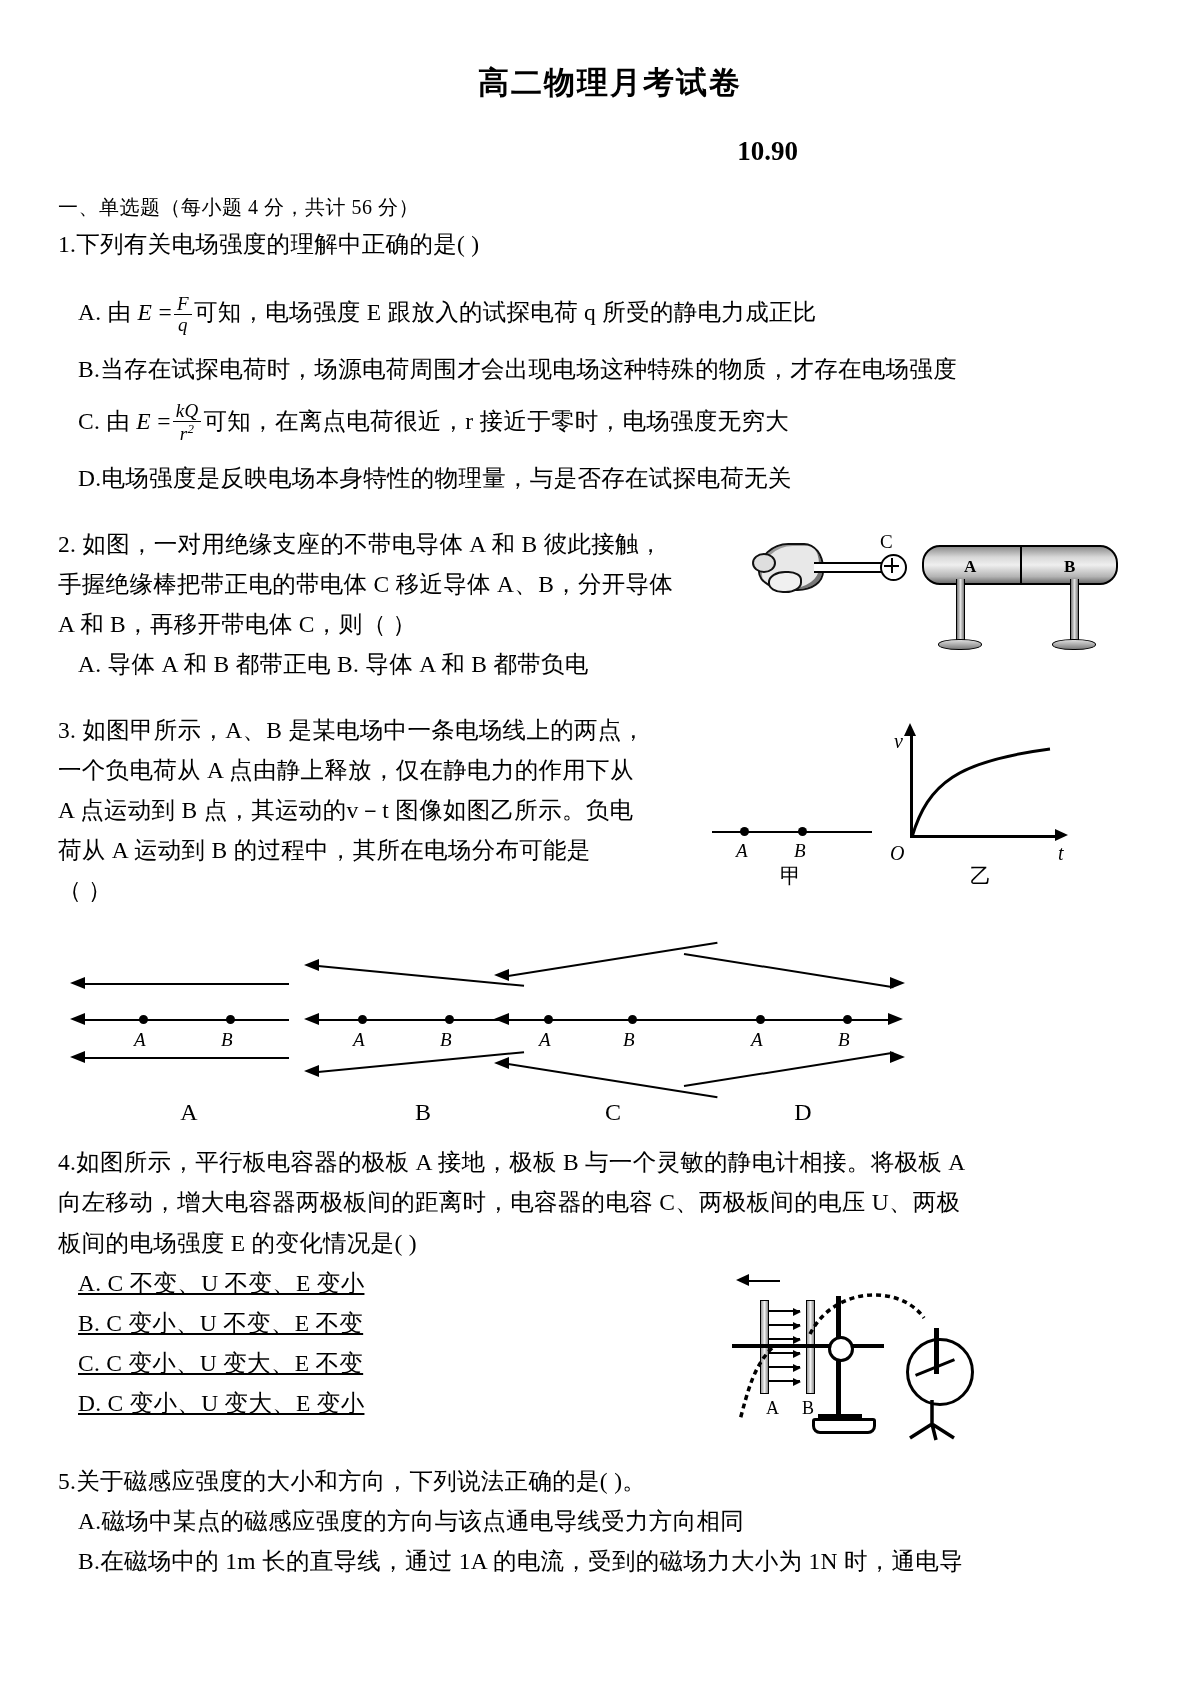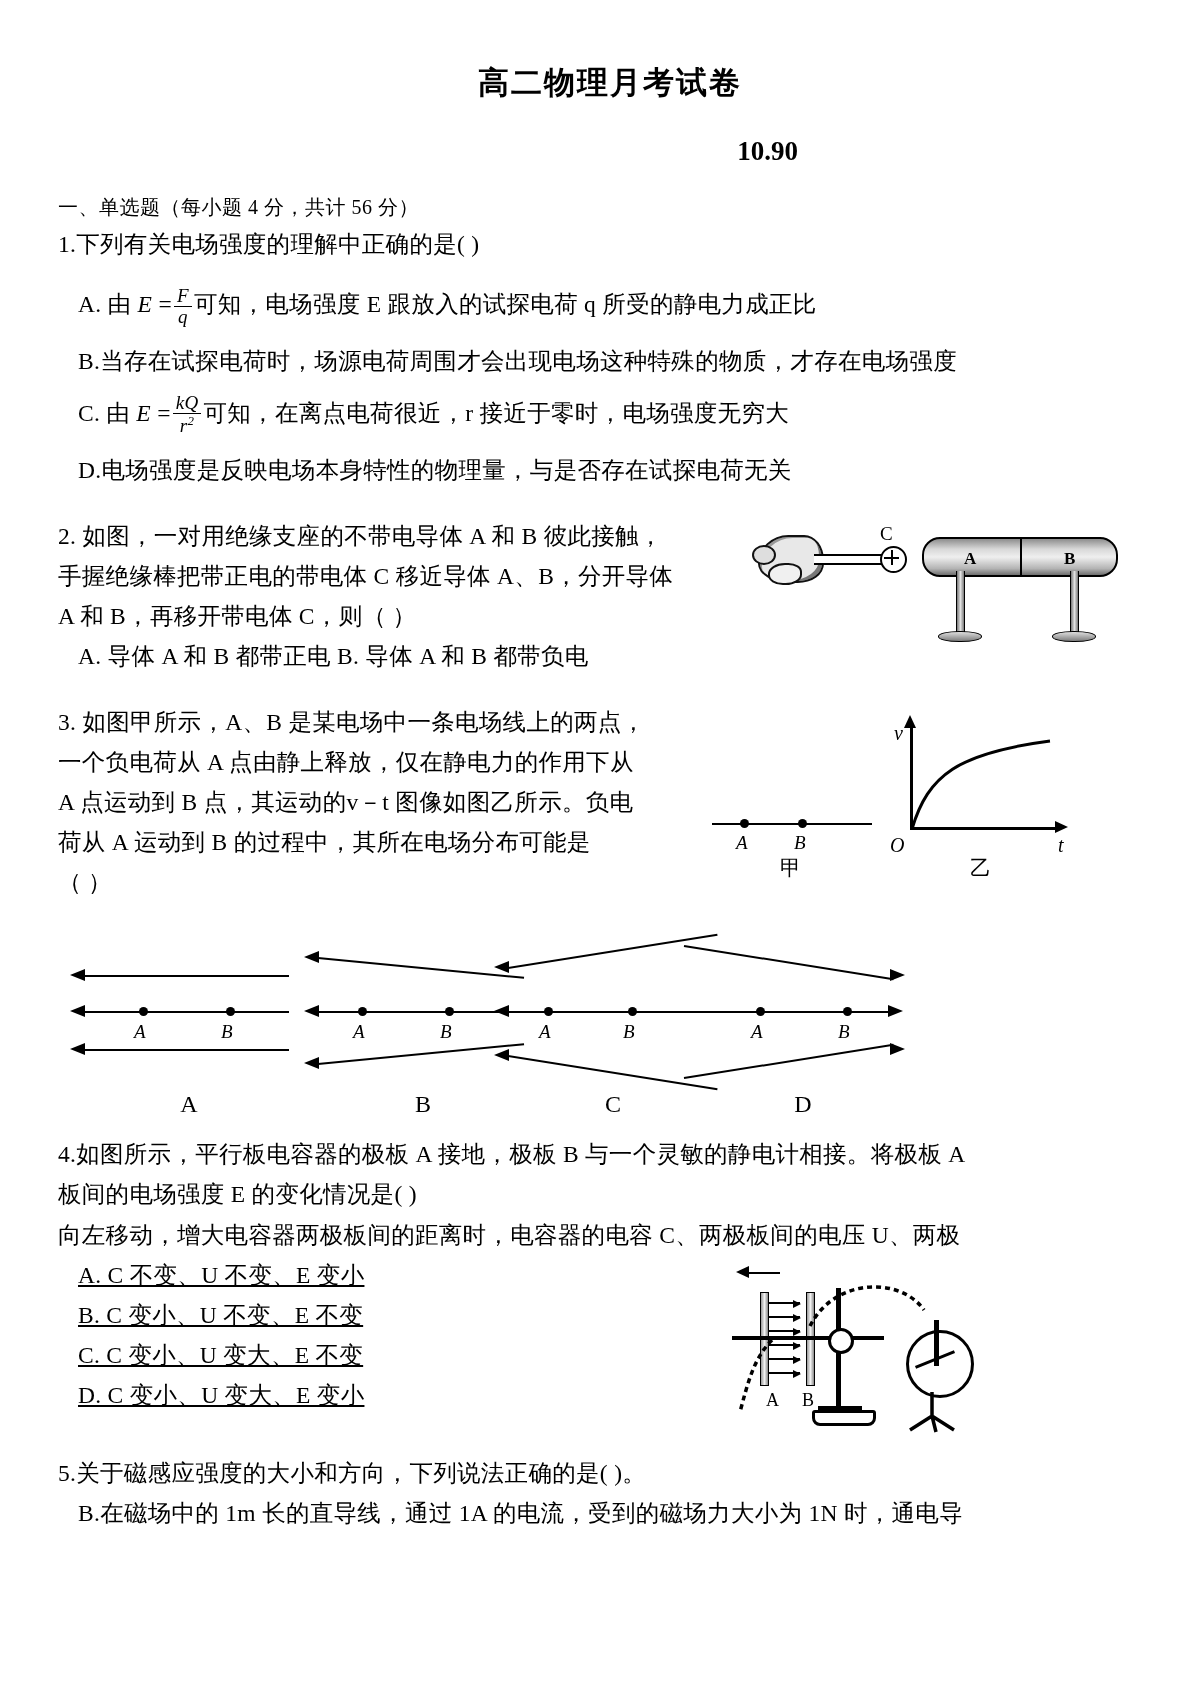--- a/index.html
+++ b/index.html
@@ -239,21 +239,21 @@
   <div class="doc-title">高二物理月考试卷</div>
   <div class="doc-date">10.90</div>
 
   <div class="content">
 
     <div class="section-head">一、单选题（每小题 4 分，共计 56 分）</div>
 
     <div class="block">
       <div class="q-stem">1.下列有关电场强度的理解中正确的是(     )</div>
 
-      <div class="opt" style="margin-top:22px;">
+      <div class="opt" style="margin-top:30px;">
         <span>A. 由</span>
         <span class="mi">E</span>
         <span>=</span><span class="frac"><span class="num">F</span><span class="den">q</span></span><span>可知，电场强度 E 跟放入的试探电荷 q 所受的静电力成正比</span>
       </div>
 
       <div class="opt" style="margin-top:14px;">
         <span>B.当存在试探电荷时，场源电荷周围才会出现电场这种特殊的物质，才存在电场强度</span>
       </div>
 
       <div class="opt" style="margin-top:14px;">
@@ -384,22 +384,22 @@
           <div class="fl" style="left:6px; top:160px; width:212px; transform: rotate(-9deg);"></div>
           <div class="arwR" style="left:212px; top:126px;"></div>
           <div class="optlabel">D</div>
         </div>
       </div>
     </div>
 
     <div class="qblock" style="margin-top:18px;">
       <div>
         <div class="q-stem">4.如图所示，平行板电容器的极板 A 接地，极板 B 与一个灵敏的静电计相接。将极板 A</div>
+        <div class="q-stem">向左移动，增大电容器两极板间的距离时，电容器的电容 C、两极板间的电压 U、两极</div>
         <div class="q-stem">板间的电场强度 E 的变化情况是(     )</div>
-        <div class="q-stem">向左移动，增大电容器两极板间的距离时，电容器的电容 C、两极板间的电压 U、两极</div>
       </div>
 
       <div class="q4row">
         <div class="q4text">
           <div class="opt tight">A. C 不变、U 不变、E 变小</div>
           <div class="opt tight">B. C 变小、U 不变、E 不变</div>
           <div class="opt tight">C. C 变小、U 变大、E 不变</div>
           <div class="opt tight">D. C 变小、U 变大、E 变小</div>
         </div>
 
@@ -447,17 +447,18 @@
 
           <svg style="position:absolute; left:178px; top:132px;" width="80" height="44">
             <path d="M 36 2 L 36 26 M 36 26 L 14 40 M 36 26 L 58 40 M 36 26 L 40 42" stroke="#000" stroke-width="3.5" fill="none"></path>
           </svg>
         </div>
       </div>
     </div>
 
     <div class="qblock" style="margin-top:16px;">
       <div class="q-stem">5.关于磁感应强度的大小和方向，下列说法正确的是(  )。</div>
+      <div class="opt tight">A.磁场中某点的磁感应强度的方向与该点通电导线受力方向相同</div>
       <div class="opt tight">B.在磁场中的 1m 长的直导线，通过 1A 的电流，受到的磁场力大小为 1N 时，通电导</div>
     </div>
 
   </div>
 </div>
 
 </body></html>

